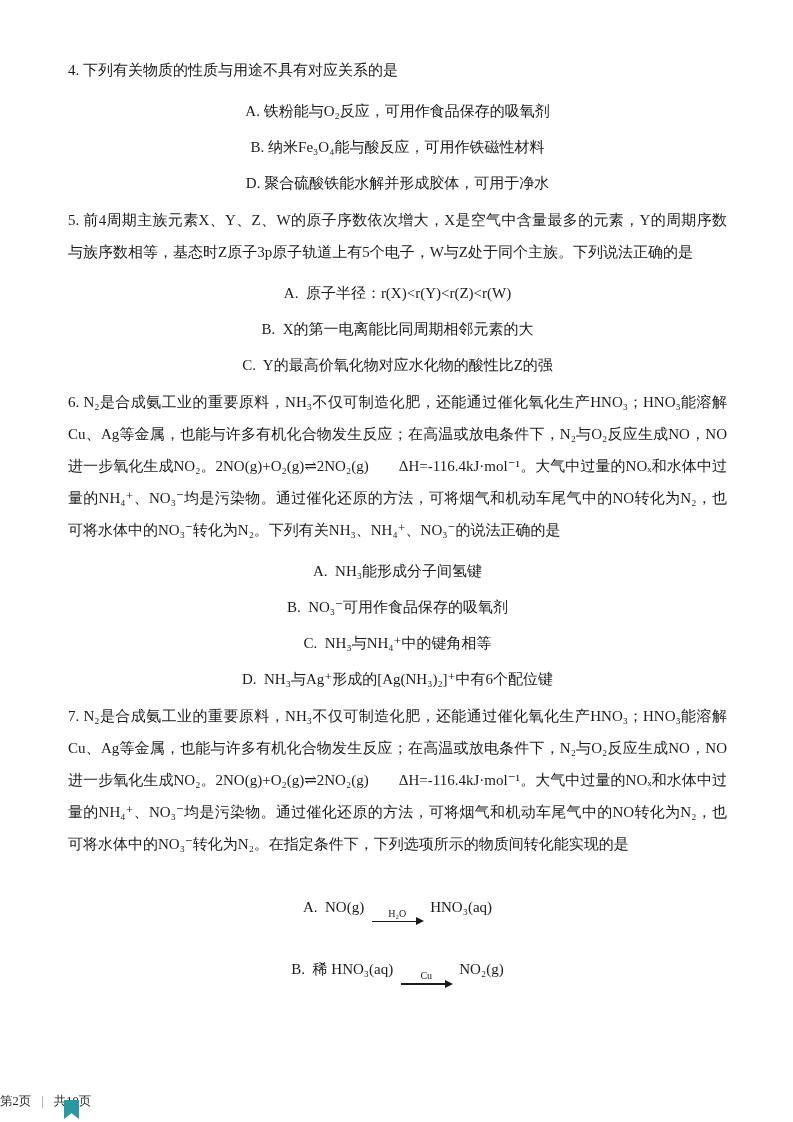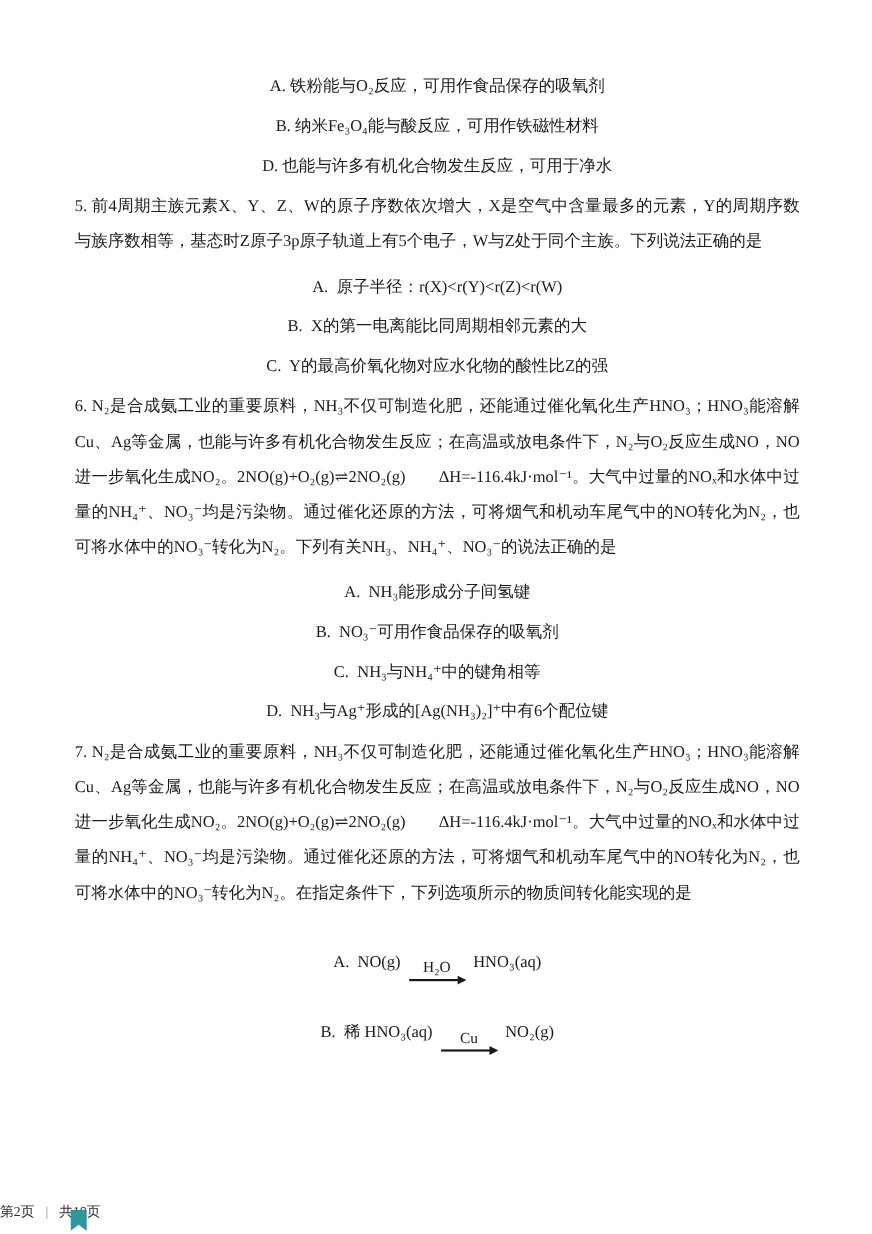--- a/index.html
+++ b/index.html
@@ -40,21 +40,21 @@
   }
   .option.rxn { margin-top: 36px; }
   .rxn-arrow {
     display: inline-flex;
     flex-direction: column;
     align-items: center;
     vertical-align: -5px;
     margin: 0 8px;
   }
   .arrow-label {
-    font-size: 14px;
+    font-size: 10px;
     line-height: 1.1;
   }
   .arrow-shaft {
     position: relative;
     width: 50px;
     height: 1.4px;
     background: #1b1b1d;
     margin-top: 2px;
   }
   .arrow-shaft::after {
@@ -91,23 +91,24 @@
     clip-path: polygon(0 0, 100% 0, 100% 100%, 50% 70%, 0 100%);
   }
 </style>
 </head>
 <body>
 
 <div class="page">
   <div class="content">
 
     <section class="question">
+      <p class="stem">4. 下列有关物质的性质与用途不具有对应关系的是</p>
       <p class="option">A. 铁粉能与O₂反应，可用作食品保存的吸氧剂</p>
       <p class="option">B. 纳米Fe₃O₄能与酸反应，可用作铁磁性材料</p>
-      <p class="option">D. 也能与许多有机化合物发生反应，可用于净水</p>
+      <p class="option">D. 聚合硫酸铁能水解并形成胶体，可用于净水</p>
     </section>
 
     <section class="question">
       <p class="stem">5. 前4周期主族元素X、Y、Z、W的原子序数依次增大，X是空气中含量最多的元素，Y的周期序数与族序数相等，基态时Z原子3p原子轨道上有5个电子，W与Z处于同个主族。下列说法正确的是</p>
       <p class="option">A.  原子半径：r(X)&lt;r(Y)&lt;r(Z)&lt;r(W)</p>
       <p class="option">B.  X的第一电离能比同周期相邻元素的大</p>
       <p class="option">C.  Y的最高价氧化物对应水化物的酸性比Z的强</p>
     </section>
 
     <section class="question">

